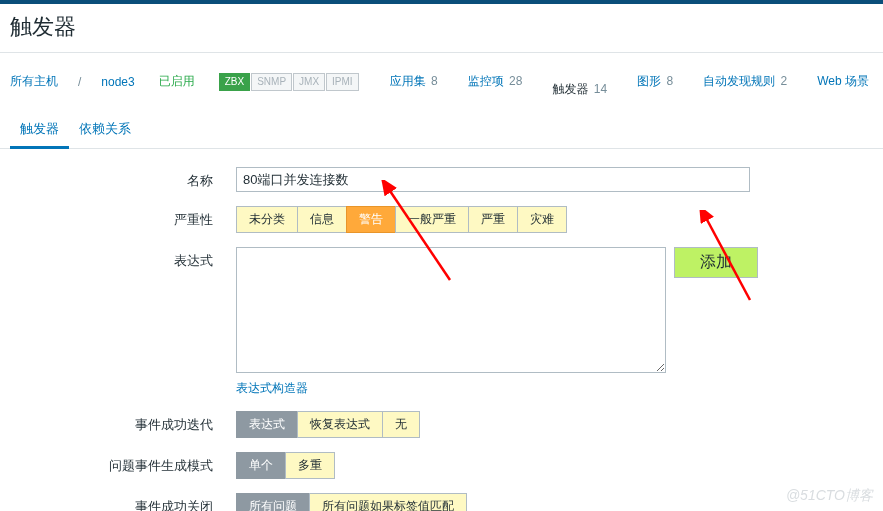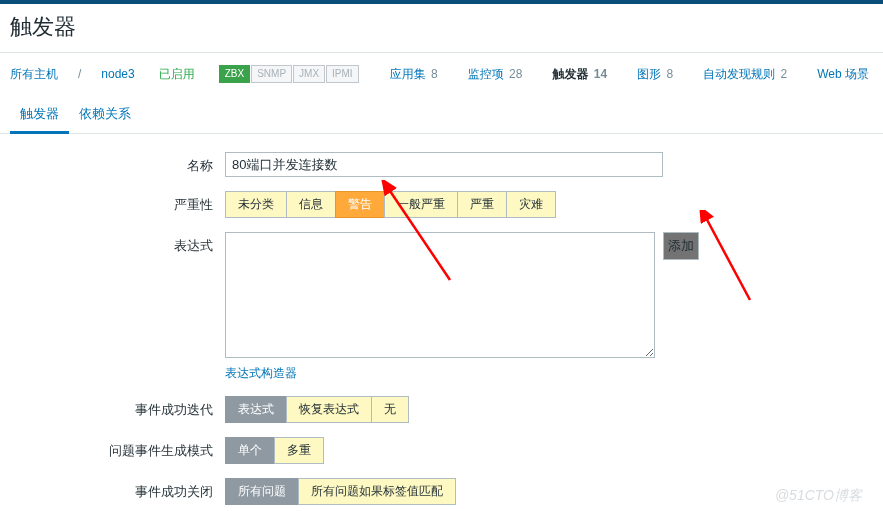--- a/index.html
+++ b/index.html
@@ -7,41 +7,41 @@
 a { color: #0275b8; text-decoration: none; cursor: pointer; }
 .topbar { height: 4px; background: #0a4e7a; }
 .page-title { font-size: 22px; font-weight: 400; color: #1f2c33; padding: 8px 10px 10px; border-bottom: 1px solid #dfe4e7; }
 .host-row { padding: 12px 10px 6px; display: flex; align-items: center; gap: 20px; flex-wrap: wrap; font-size: 12px; }
 .host-row .sep { color: #768d99; }
 .enabled { color: #2aaa4b; margin: 0 4px; text-align: right; }
 .badge { display: inline-block; padding: 1px 5px; font-size: 10px; border-radius: 0; border: 1px solid #c0c7cc; color: #a8b2b9; background: #f4f6f7; margin-right: 1px; line-height: 14px; }
 .badge.zbx { background: #3aa24a; border-color: #3aa24a; color: #fff; }
 .stat { margin-left: 10px; }
 .stat .num { color: #768d99; margin-left: 2px; }
-.stat.active { font-weight: bold; }
+.stat.active { font-weight: normal; margin-top: 16px; }
 .tabs { display: flex; gap: 0; padding: 10px 10px 0; border-bottom: 1px solid #dfe4e7; }
 .tab { padding: 6px 10px 8px; color: #0275b8; cursor: pointer; }
 .tab.active { border-bottom: 3px solid #0275b8; margin-bottom: -1px; }
 .form { padding: 18px 10px 60px; }
-.row { display: flex; align-items: flex-start; margin-bottom: 14px; }
+.row { display: flex; align-items: flex-start; margin-bottom: 14px; gap: 11px; }
 .row .lbl { width: 215px; text-align: right; padding-right: 12px; padding-top: 5px; color: #1f2c33; font-size: 13px; }
 .row .ctl { flex: 1; display: flex; align-items: flex-start; gap: 8px; }
 input[type="text"], textarea { border: 1px solid #b0bcc4; padding: 4px 6px; font-size: 13px; font-family: inherit; color: #1f2c33; background: #fff; }
 input[type="text"]::placeholder { color: #a0acb4; }
-.name-input { width: 438px; }
+.name-input { width: 514px; }
 .expr-area { width: 430px; height: 126px; resize: both; }
-.btn-small { border: 1px solid #b0bcc4; background: #737373; padding: 4px 4px; font-size: 13px; cursor: pointer; color: #1f2c33; }
+.btn-small { border: 1px solid #b0bcc4; background: #bef264; padding: 4px 25px; font-size: 16px; cursor: pointer; color: #1f2c33; }
 .seg { display: inline-flex; }
 .seg .opt { border: 1px solid #b0bcc4; padding: 4px 12px; font-size: 12px; background: #fef9c3; cursor: pointer; margin-left: -1px; white-space: nowrap; }
 .seg .opt:first-child { margin-left: 0; }
 .seg .opt.sel-gray { background: #8e99a2; color: #fff; border-color: #8e99a2; }
 .seg .opt.sel-orange { background: #ffa93a; color: #fff; border-color: #e8952a; text-align: right; }
 .link-sub { display: block; margin-top: 4px; font-size: 12px; }
 .arrow { position: absolute; pointer-events: none; }
-.watermark { position: absolute; right: 21px; bottom: 6px; color: #d9dde0; font-size: 14px; font-style: italic; }
+.watermark { position: absolute; right: 10px; bottom: 6px; color: #d9dde0; font-size: 14px; font-style: italic; }
 .page-wrap { position: relative; width: 883px; height: 511px; overflow: hidden; }
 </style>
 </head>
 <body>
 <div class="page-wrap">
 
 <div class="topbar"></div>
 
 <div class="page-title">触发器</div>
 

